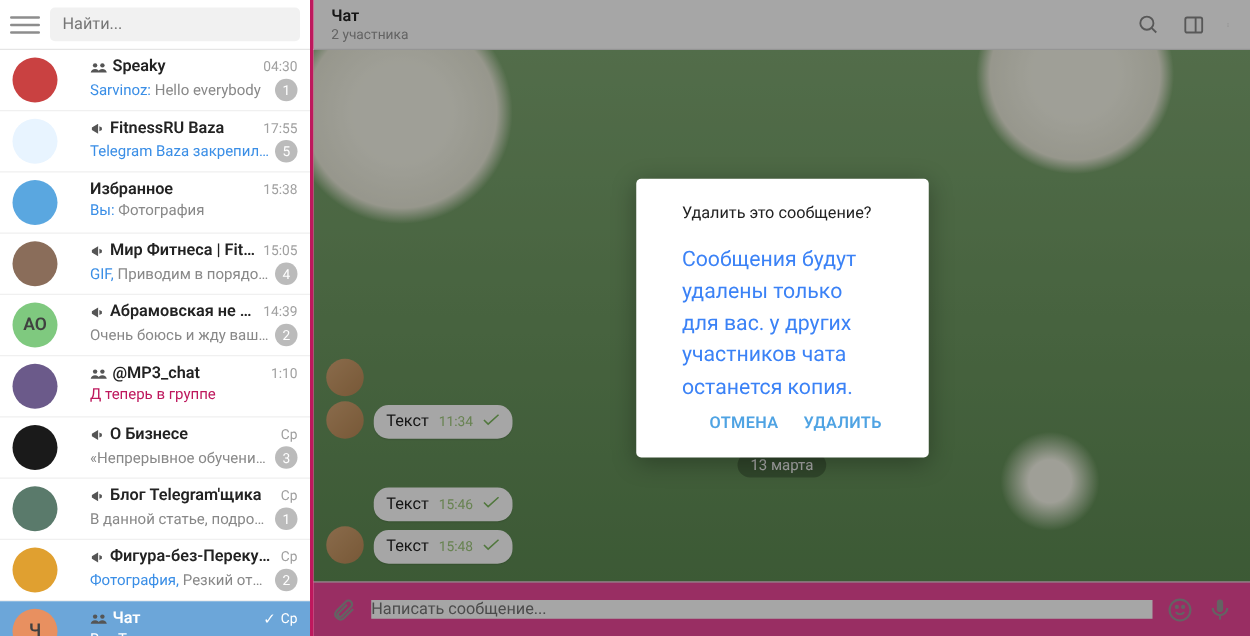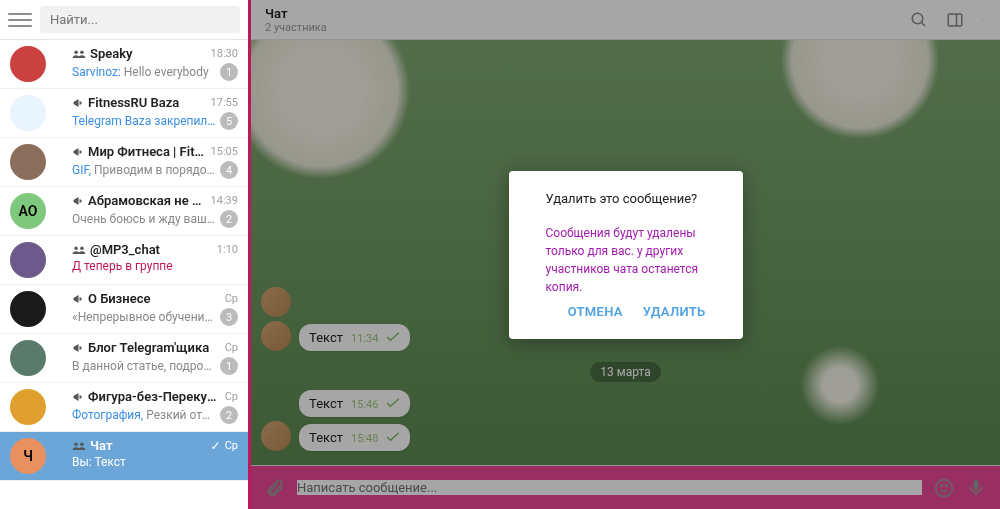--- a/index.html
+++ b/index.html
@@ -6,21 +6,21 @@
 body{width:1000px;height:509px;overflow:hidden;display:flex;background:#fff}
 .sidebar{width:251px;height:509px;background:#fff;border-right:3px solid #be185d;display:flex;flex-direction:column}
 .search-bar{height:40px;display:flex;align-items:center;padding:0 8px;gap:8px;border-bottom:1px solid #e5e5e5}
 .hamburger{width:24px;height:24px;display:flex;flex-direction:column;justify-content:center;gap:4px;cursor:pointer}
 .hamburger span{height:2px;background:#8d8d8d;border-radius:1px}
 .search-input{flex:1;border:none;outline:none;font-size:13px;background:#f1f1f1;padding:6px 10px;border-radius:4px;color:#666}
 .chats{flex:1;overflow-y:auto}
 .chat-item{display:flex;padding:6px 10px;gap:26px;cursor:pointer;position:relative;border-bottom:1px solid #f0f0f0}
 .chat-item.active{background:#6ca6d9}
 .chat-item.active .chat-name,.chat-item.active .chat-msg,.chat-item.active .chat-time,.chat-item.active .msg-prefix{color:#fff}
-.avatar{width:36px;height:36px;border-radius:50%;flex-shrink:0;display:flex;align-items:center;justify-content:center;font-size:14px;font-weight:600;color:#000000;overflow:hidden}
+.avatar{width:36px;height:36px;border-radius:50%;flex-shrink:0;display:flex;align-items:center;justify-content:center;font-size:14px;font-weight:600;color:#404040;overflow:hidden}
 .chat-body{flex:1;min-width:0}
 .chat-row1{display:flex;align-items:center;gap:4px}
 .chat-name{font-size:13px;font-weight:600;color:#222;white-space:nowrap;overflow:hidden;text-overflow:ellipsis;flex:1}
 .chat-time{font-size:11px;color:#a0a0a0}
 .chat-row2{display:flex;align-items:center;gap:4px;margin-top:2px}
 .chat-msg{font-size:12px;color:#888;white-space:nowrap;overflow:hidden;text-overflow:ellipsis;flex:1}
 .msg-prefix{color:#3a8ee6}
 .badge{background:#bbb;color:#fff;border-radius:10px;min-width:18px;height:18px;font-size:11px;display:flex;align-items:center;justify-content:center;padding:0 5px}
 .icon-channel{width:12px;height:12px;flex-shrink:0}
 .icon-group{width:14px;height:10px;flex-shrink:0}
@@ -43,21 +43,21 @@
 .bubble-text{font-size:13px;color:#222}
 .bubble-time{font-size:11px;color:#a0c97e}
 .bubble-check{width:14px;height:10px}
 .date-sep{text-align:center;margin:10px 0}
 .date-sep span{background:rgba(0,0,0,0.25);color:#fff;font-size:12px;padding:3px 10px;border-radius:10px}
 .composer{height:44px;display:flex;align-items:center;padding:0 14px;gap:12px;background:#ec4899;border-top:1px solid #e5e5e5}
 .composer-input{flex:1;border:none;outline:none;font-size:13px;color:#999}
 .overlay{position:absolute;inset:0;background:rgba(0,0,0,0.35);display:flex;align-items:center;justify-content:center;z-index:10}
 .dialog{background:#fff;border-radius:4px;padding:20px 37px;width:234px;box-shadow:0 4px 20px rgba(0,0,0,0.3)}
 .dialog-title{font-size:13px;color:#222;margin-bottom:18px}
-.dialog-body{font-size:12px;color:#a21caf;line-height:1.5;margin-bottom:8px}
+.dialog-body{font-size:17px;color:#3b82f6;line-height:1.5;margin-bottom:8px}
 .dialog-actions{display:flex;justify-content:flex-end;gap:20px}
 .dialog-btn{background:none;border:none;color:#4fa3e3;font-size:13px;font-weight:600;cursor:pointer;letter-spacing:0.3px}
 .check-active{color:#fff;font-size:12px}
 </style>
 </head>
 <body>
 
 <div class="sidebar">
   <div class="search-bar">
     <div class="hamburger">
@@ -71,41 +71,53 @@
       <div class="chat-item">
     <div class="avatar" style="background:#c94141"></div>
     <div class="chat-body">
       <div class="chat-row1">
             <svg class="icon-group" viewBox="0 0 24 16" fill="#555">
               <circle cx="7" cy="5" r="3"></circle>
               <circle cx="17" cy="5" r="3"></circle>
               <path d="M1 15c0-3 3-5 6-5s6 2 6 5M11 15c0-3 3-5 6-5s6 2 6 5"></path>
             </svg>
             <span class="chat-name">Speaky</span>
-            <span class="chat-time">18:30</span>
+            <span class="chat-time">04:30</span>
           </div>
       <div class="chat-row2">
             <span class="chat-msg"><span class="msg-prefix">Sarvinoz:</span> Hello everybody</span>
             <span class="badge">1</span>
           </div>
     </div>
       </div>
       <div class="chat-item">
     <div class="avatar" style="background:#e8f4ff"></div>
     <div class="chat-body">
       <div class="chat-row1">
             <svg class="icon-channel" viewBox="0 0 24 24" fill="#555">
               <path d="M3 10v4l10 6V4L3 10zm12-2v8l4-2V10l-4-2z"></path>
             </svg>
             <span class="chat-name">FitnessRU Baza</span>
             <span class="chat-time">17:55</span>
           </div>
       <div class="chat-row2">
             <span class="chat-msg" style="color:#3a8ee6">Telegram Baza закрепил(а) «Добр…</span>
             <span class="badge">5</span>
+          </div>
+    </div>
+      </div>
+      <div class="chat-item">
+    <div class="avatar" style="background:#5aa7e0"></div>
+    <div class="chat-body">
+      <div class="chat-row1">
+            <span class="chat-name">Избранное</span>
+            <span class="chat-time">15:38</span>
+          </div>
+      <div class="chat-row2">
+            <span class="chat-msg"><span class="msg-prefix">Вы:</span> Фотография</span>
           </div>
     </div>
       </div>
       <div class="chat-item">
     <div class="avatar" style="background:#8a6d5a"></div>
     <div class="chat-body">
       <div class="chat-row1">
             <svg class="icon-channel" viewBox="0 0 24 24" fill="#555">
               <path d="M3 10v4l10 6V4L3 10zm12-2v8l4-2V10l-4-2z"></path>
             </svg>

